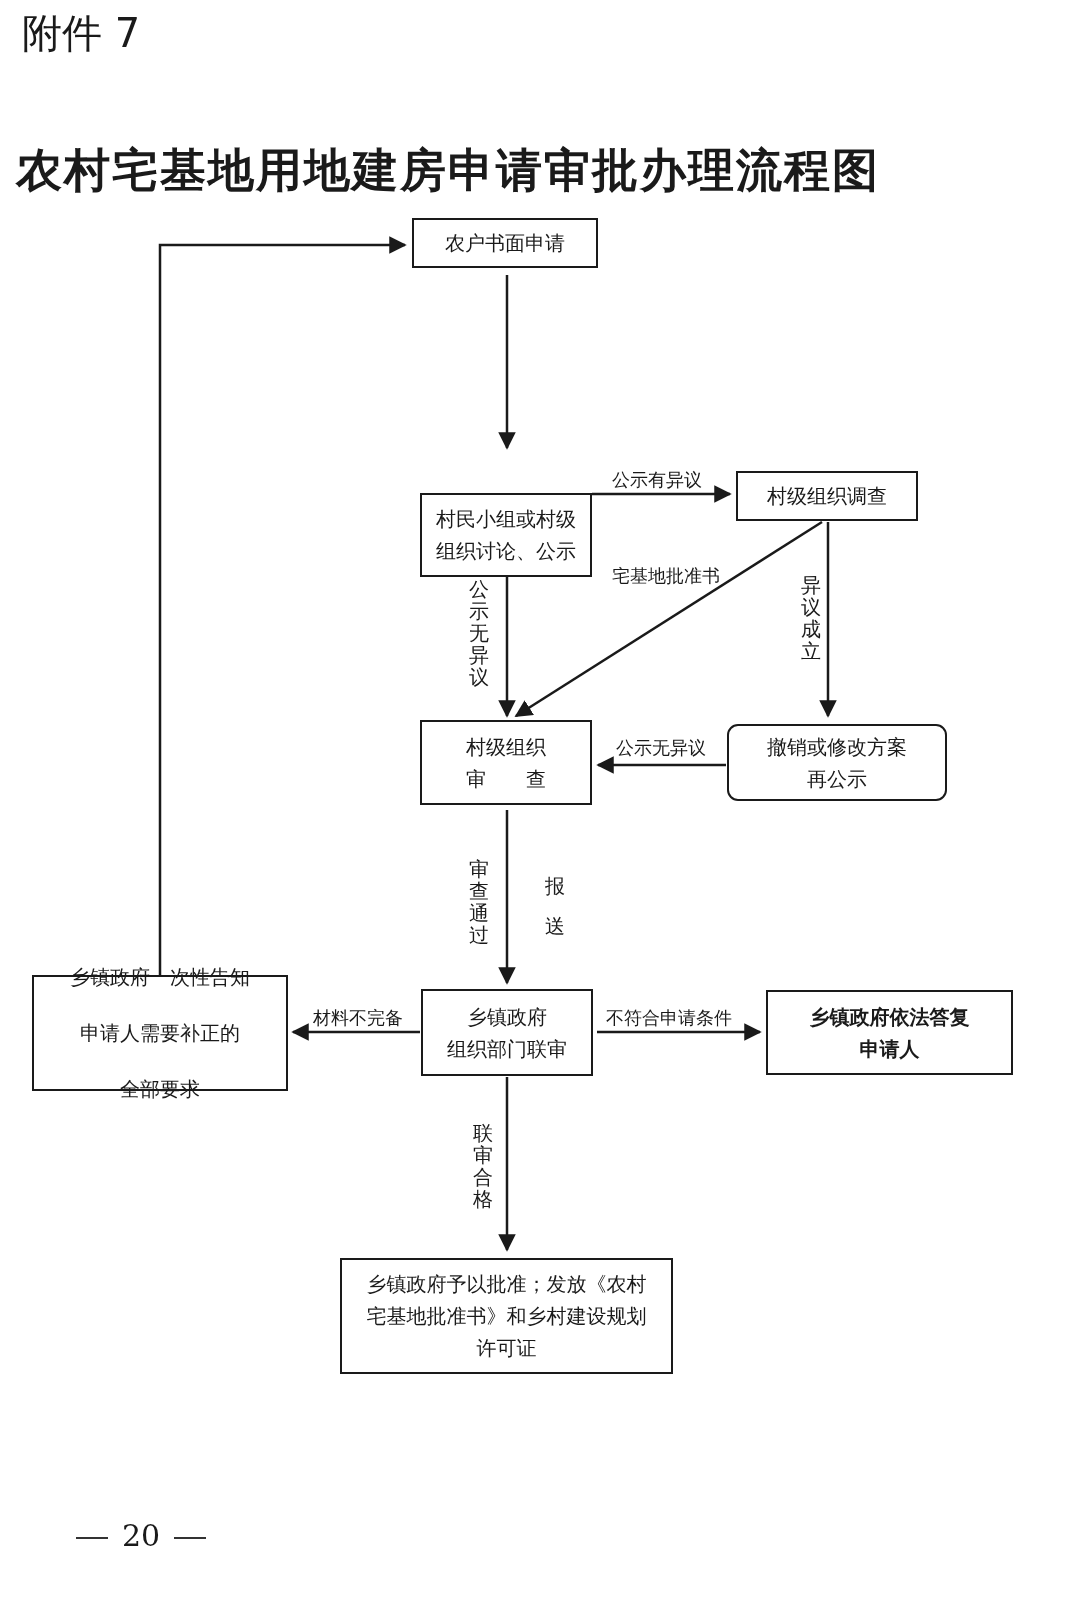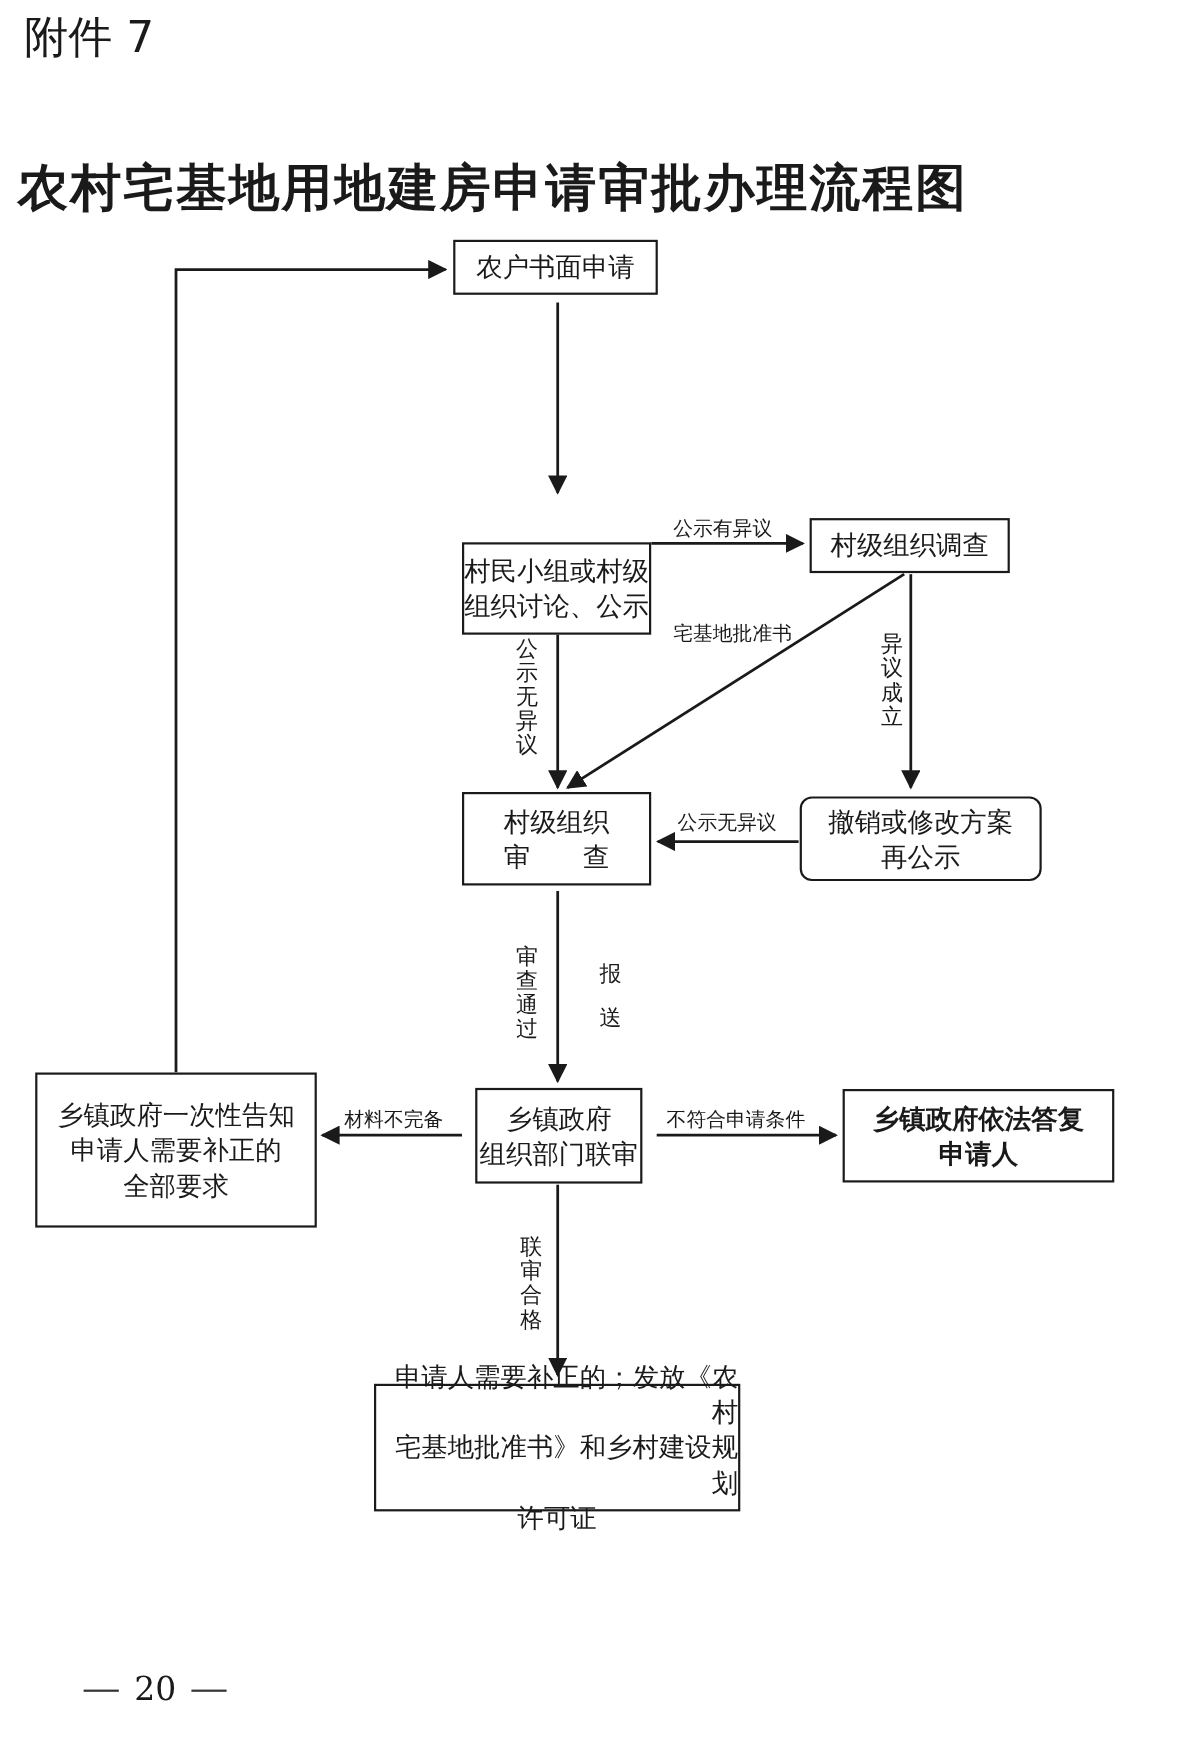--- a/index.html
+++ b/index.html
@@ -3,21 +3,21 @@
 <meta charset="utf-8">
 <style>
   html, body { margin:0; padding:0; background:#ffffff; }
   body { width:1080px; height:1599px; position:relative; overflow:hidden;
          font-family:"DejaVu Sans", sans-serif; color:#1a1a1a; }
   .attach { position:absolute; left:22px; top:6px; font-size:40px; }
   .title { position:absolute; left:16px; width:1080px; top:140px; text-align:left;
            font-size:46px; font-weight:bold; letter-spacing:2px; }
   .box { position:absolute; border:2.5px solid #1a1a1a; background:#fff;
          display:flex; flex-direction:column; align-items:center; justify-content:center;
-         font-size:24px; line-height:32px; text-align:right; box-sizing:border-box; }
+         font-size:20px; line-height:32px; text-align:left; box-sizing:border-box; }
   .lbl { position:absolute; font-size:18px; white-space:nowrap; }
   .vlbl { position:absolute; font-size:20px; width:22px; line-height:22px; text-align:center; word-break:break-all; }
   svg.lines { position:absolute; left:0; top:0; }
   .page { position:absolute; left:62px; top:1518px; font-size:30px; font-family:"DejaVu Serif", serif; }
   .page .dash { display:inline-block; width:32px; border-top:2px solid #333; vertical-align:middle; margin:0 14px; }
 </style>
 </head>
 <body>
 
 <div class="attach">附件 7</div>
@@ -55,35 +55,35 @@
   <div>村级组织调查</div>
 </div>
 <div class="box" style="left:420px;top:720px;width:172px;height:85px;">
   <div>村级组织</div>
   <div>审　　查</div>
 </div>
 <div class="box" style="left:727px;top:724px;width:220px;height:77px;border-radius:11px;">
   <div>撤销或修改方案</div>
   <div>再公示</div>
 </div>
-<div class="box" style="left:421px;top:989px;width:152px;height:87px;margin-left:11px;">
+<div class="box" style="left:421px;top:989px;width:172px;height:87px;">
   <div>乡镇政府</div>
   <div>组织部门联审</div>
 </div>
-<div class="box" style="left:32px;top:975px;width:256px;height:141px;">
+<div class="box" style="left:32px;top:975px;width:256px;height:116px;gap:24px;">
   <div>乡镇政府一次性告知</div>
   <div>申请人需要补正的</div>
   <div>全部要求</div>
 </div>
 <div class="box" style="left:766px;top:990px;width:247px;height:85px;font-weight:bold;">
   <div>乡镇政府依法答复</div>
   <div>申请人</div>
 </div>
 <div class="box" style="left:340px;top:1258px;width:333px;height:116px;">
-  <div>申请人需要补正的；发放《农村</div>
+  <div>乡镇政府予以批准；发放《农村</div>
   <div>宅基地批准书》和乡村建设规划</div>
   <div>许可证</div>
 </div>
 
 <div class="lbl" style="left:612px;top:468px;">公示有异议</div>
 <div class="lbl" style="left:612px;top:564px;">宅基地批准书</div>
 <div class="vlbl" style="left:468px;top:578px;">公示无异议</div>
 <div class="vlbl" style="left:800px;top:574px;">异议成立</div>
 <div class="lbl" style="left:616px;top:736px;">公示无异议</div>
 <div class="vlbl" style="left:468px;top:858px;">审查通过</div>

